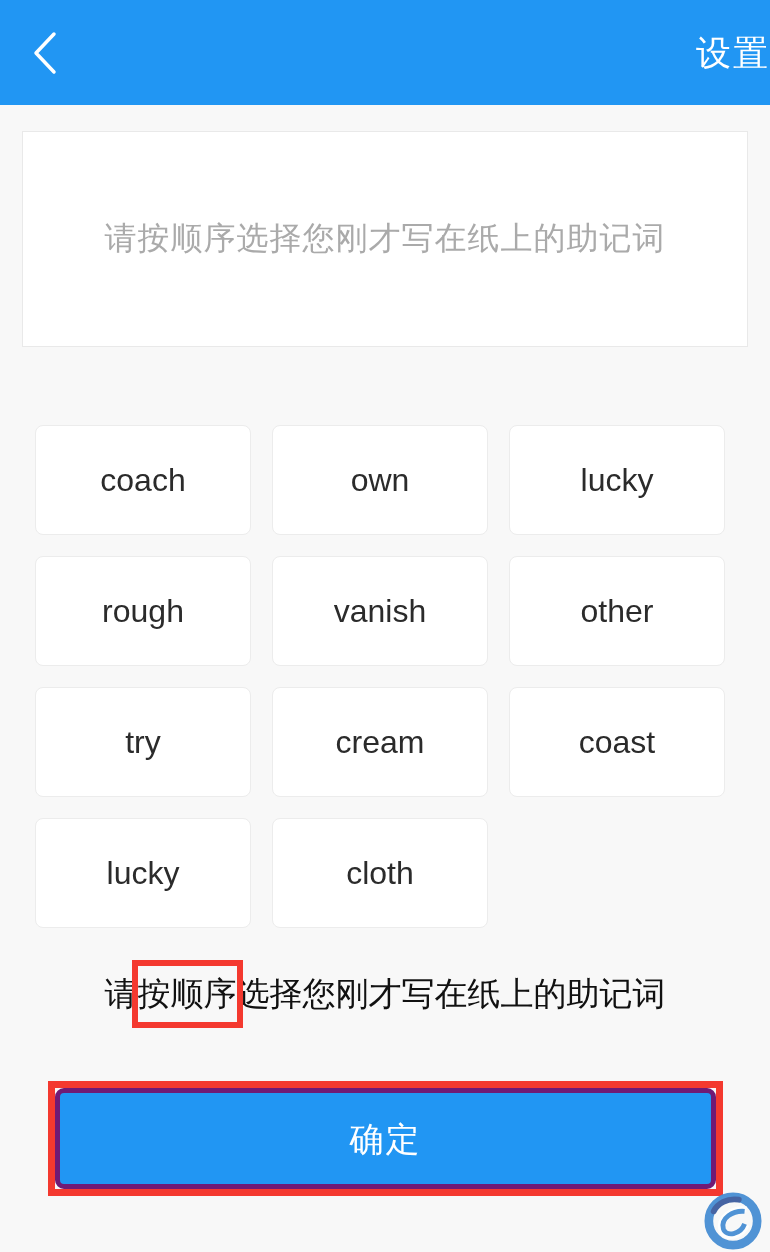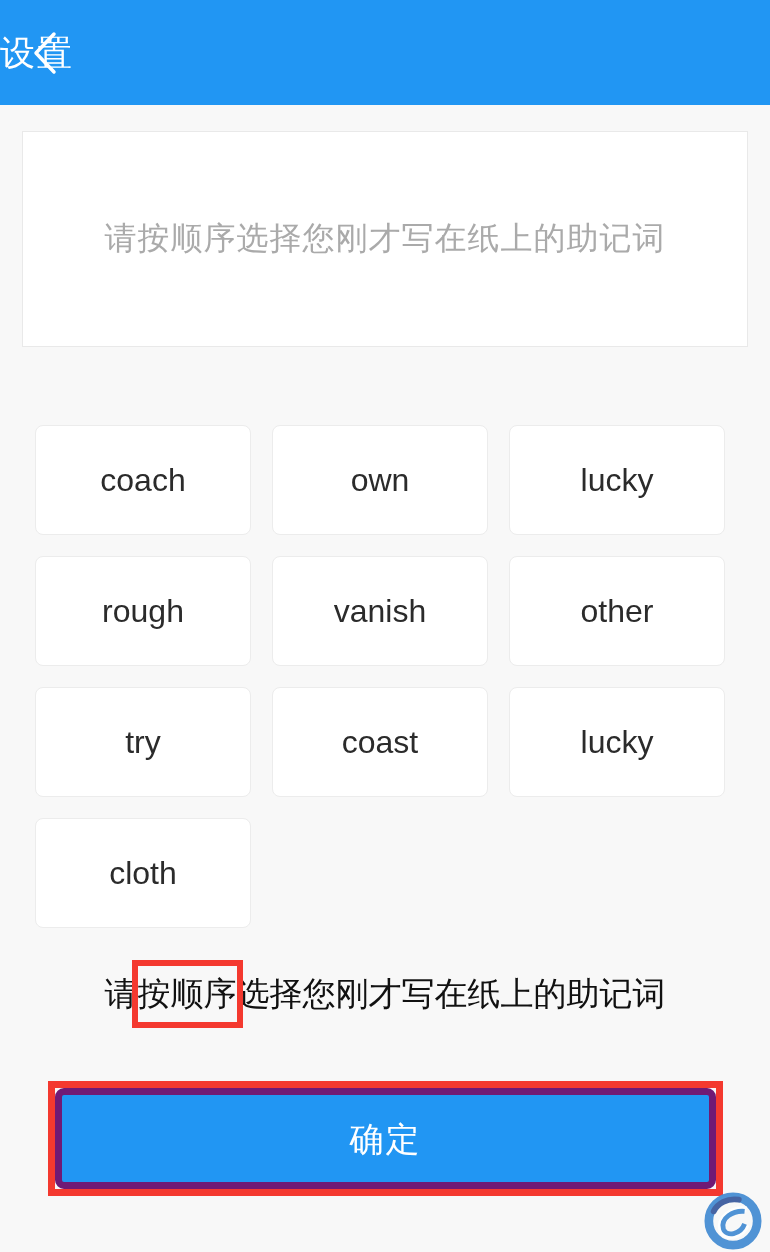--- a/index.html
+++ b/index.html
@@ -18,21 +18,21 @@
   
   .header {
     position: absolute;
     left: 0;
     top: 0;
     width: 770px;
     height: 105px;
     background: #2196f3;
     display: flex;
     align-items: center;
-    justify-content: flex-start;
+    justify-content: flex-end;
   }
   .header-title {
     color: #ffffff;
     font-size: 35px;
     font-weight: 400;
     letter-spacing: 2px;
     line-height: 1;
   }
   .back-btn {
     position: absolute;
@@ -141,21 +141,21 @@
     border: 7px solid #f4392f;
     box-sizing: border-box;
     display: flex;
     align-items: center;
     justify-content: center;
   }
   .confirm-button {
     width: 100%;
     height: 100%;
     background: #2196f3;
-    border: 7px solid #701a75;
+    border: 5px solid #701a75;
     border-radius: 9px;
     box-sizing: border-box;
     display: flex;
     align-items: center;
     justify-content: center;
     cursor: pointer;
   }
   .confirm-label {
     color: #ffffff;
     font-size: 34px;
@@ -216,20 +216,23 @@
     <span class="word-tile-label">rough</span>
   </div>
   <div class="word-tile">
     <span class="word-tile-label">vanish</span>
   </div>
   <div class="word-tile">
     <span class="word-tile-label">other</span>
   </div>
   <div class="word-tile">
     <span class="word-tile-label">try</span>
+  </div>
+  <div class="word-tile">
+    <span class="word-tile-label">cream</span>
   </div>
   <div class="word-tile">
     <span class="word-tile-label">coast</span>
   </div>
   <div class="word-tile">
     <span class="word-tile-label">lucky</span>
   </div>
   <div class="word-tile">
     <span class="word-tile-label">cloth</span>
   </div>

